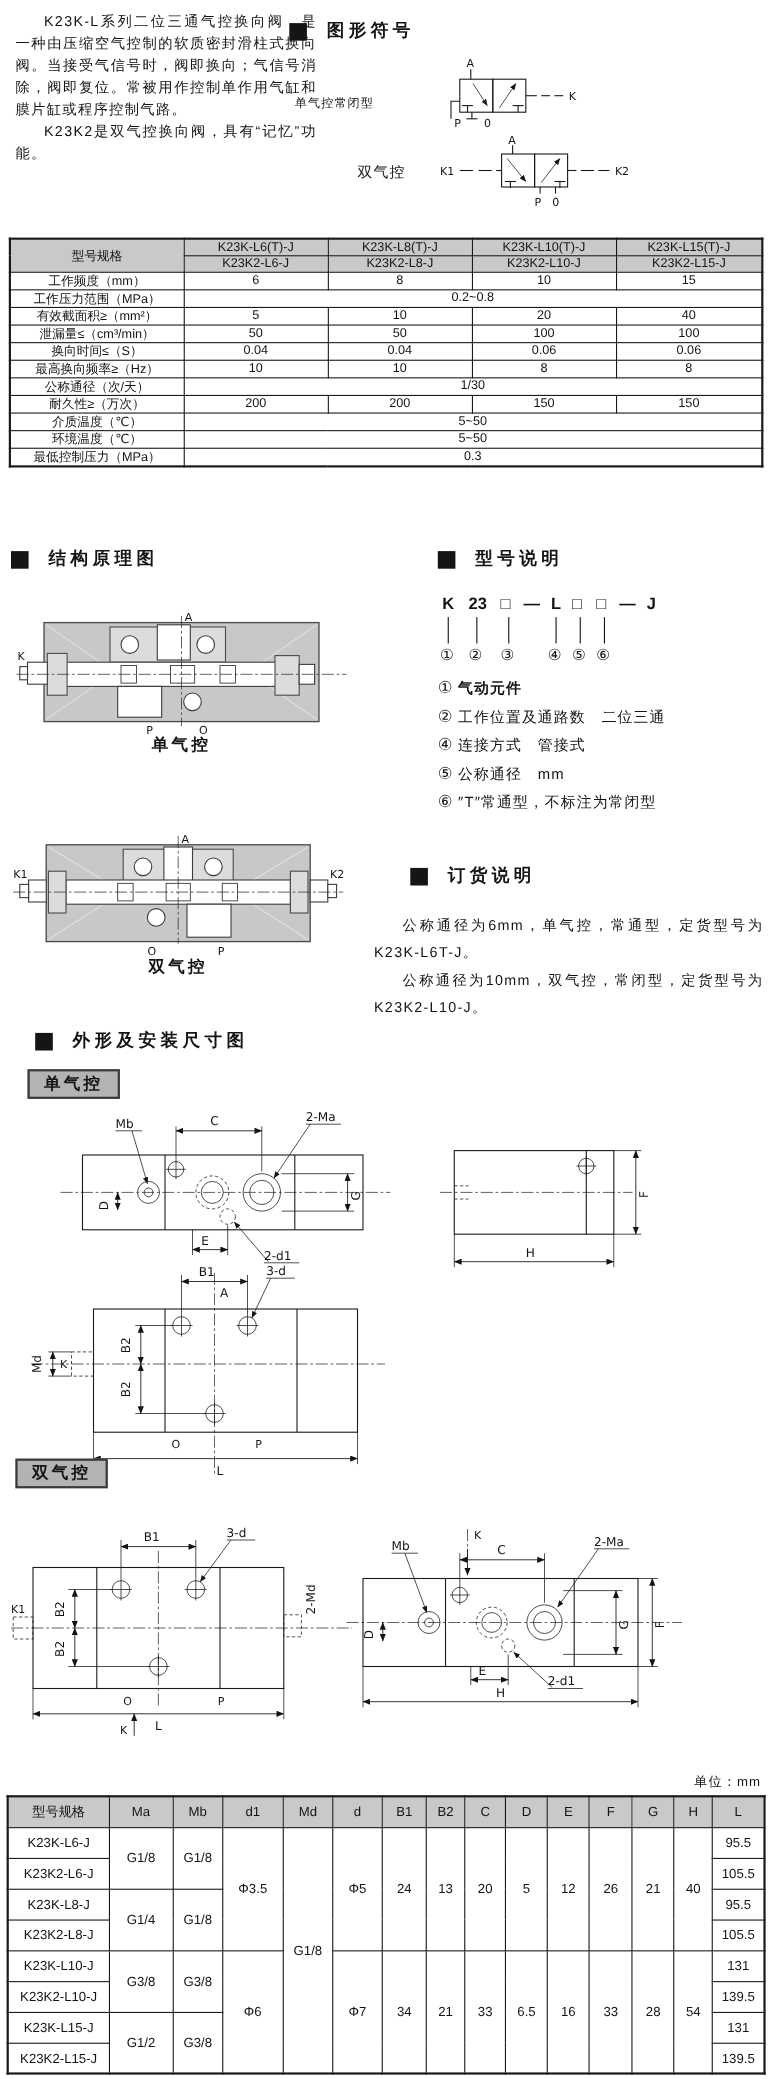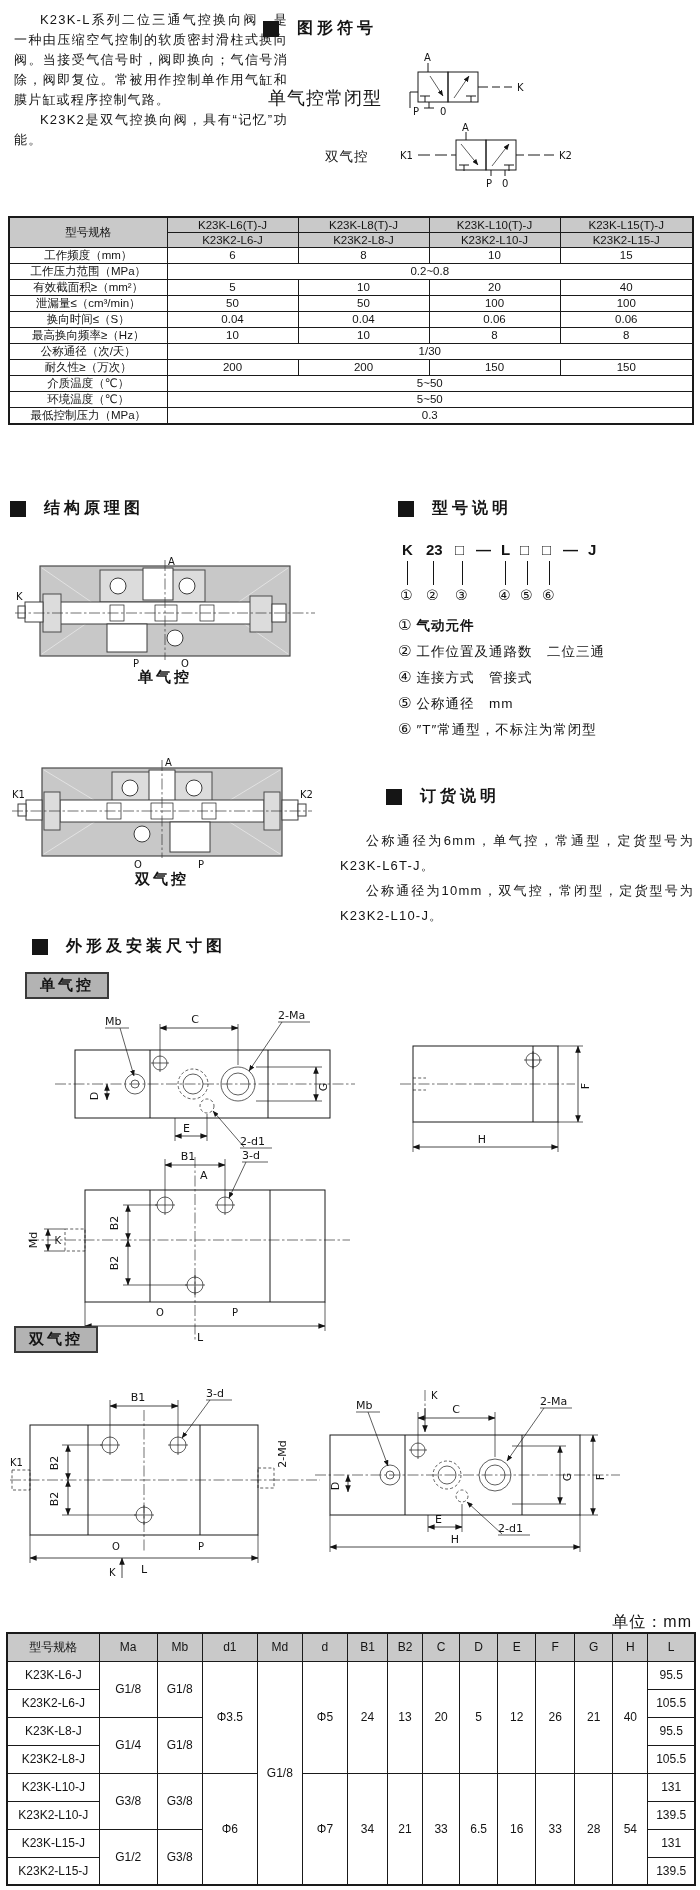--- a/index.html
+++ b/index.html
@@ -49,21 +49,21 @@
 
 <div class="abs" style="left:14px;top:10px;width:274px">
   <p class="cn">K23K-L系列二位三通气控换向阀，是一种由压缩空气控制的软质密封滑柱式换向阀。当接受气信号时，阀即换向；气信号消除，阀即复位。常被用作控制单作用气缸和膜片缸或程序控制气路。</p>
   <p class="cn">K23K2是双气控换向阀，具有“记忆”功能。</p>
 </div>
 
 <div class="sec" style="left:263px;top:18px">
   <span class="sq"></span>
   <span>图形符号</span>
 </div>
-<div class="abs" style="left:268px;top:86px;font-size:18px;letter-spacing:1px">单气控常闭型</div>
+<div class="abs" style="left:268px;top:86px;font-size:11px;letter-spacing:1px">单气控常闭型</div>
 <svg class="draw" style="left:398px;top:52px" width="160" height="72" viewBox="0 0 160 72">
   <rect class="ln" x="20" y="20" width="30" height="30"></rect>
   <rect class="ln" x="50" y="20" width="30" height="30"></rect>
   <line class="ln" x1="30" y1="20" x2="30" y2="11"></line>
   <line class="thin" x1="32" y1="24" x2="45" y2="44" marker-end="url(#arr)"></line>
   <line class="ln" x1="22" y1="44" x2="32" y2="44"></line>
   <line class="ln" x1="27" y1="44" x2="27" y2="50"></line>
   <line class="thin" x1="56" y1="46" x2="71" y2="24" marker-end="url(#arr)"></line>
   <line class="ln" x1="68" y1="44" x2="78" y2="44"></line>
   <line class="ln" x1="73" y1="44" x2="73" y2="50"></line>
@@ -286,21 +286,21 @@
   <span class="mc-ci" style="left:140px">⑥</span>
 </div>
 <div class="abs" style="left:398px;top:616px">
   <div class="mitem"><span class="num">①</span><b>气动元件</b></div>
   <div class="mitem"><span class="num">②</span><span>工作位置及通路数　二位三通</span></div>
   <div class="mitem"><span class="num">④</span><span>连接方式　管接式</span></div>
   <div class="mitem"><span class="num">⑤</span><span>公称通径　mm</span></div>
   <div class="mitem"><span class="num">⑥</span><span>″T″常通型，不标注为常闭型</span></div>
 </div>
 
-<div class="sec" style="left:386px;top:786px">
+<div class="sec" style="left:373px;top:786px">
   <span class="sq"></span>
   <span>订货说明</span>
 </div>
 <div class="abs" style="left:340px;top:828px;width:354px">
   <p class="cn" style="line-height:25px">公称通径为6mm，单气控，常通型，定货型号为K23K-L6T-J。</p>
   <p class="cn" style="line-height:25px">公称通径为10mm，双气控，常闭型，定货型号为K23K2-L10-J。</p>
 </div>
 
 <div class="sec" style="left:32px;top:936px">
   <span class="sq"></span>
@@ -493,21 +493,21 @@
   <text x="594" y="97" transform="rotate(-90 594 97)" text-anchor="middle">F</text>
   <text x="488" y="152">2-d1</text>
   <line class="thin" x1="488" y1="155" x2="520" y2="155"></line>
   <line class="thin" x1="492" y1="154" x2="457" y2="122" marker-end="url(#arr)"></line>
   <line class="thin" x1="320" y1="135" x2="320" y2="172"></line>
     <line class="thin" x1="570" y1="135" x2="570" y2="172"></line>
   <line class="dim" x1="320" y1="167" x2="570" y2="167" marker-start="url(#arr)" marker-end="url(#arr)"></line>
   <text x="445" y="163" text-anchor="middle">H</text>
 </svg>
 
-<div class="abs" style="top:1612px;right:8px;font-size:16px;letter-spacing:1px">单位：mm</div>
+<div class="abs" style="top:1612px;right:8px;font-size:12px;letter-spacing:1px">单位：mm</div>
 
 <table class="dimtab">
   <colgroup>
     <col style="width:92px">
       <col style="width:58px">
       <col style="width:45px">
       <col style="width:55px">
       <col style="width:45px">
     <col style="width:45px">
       <col style="width:40px">

